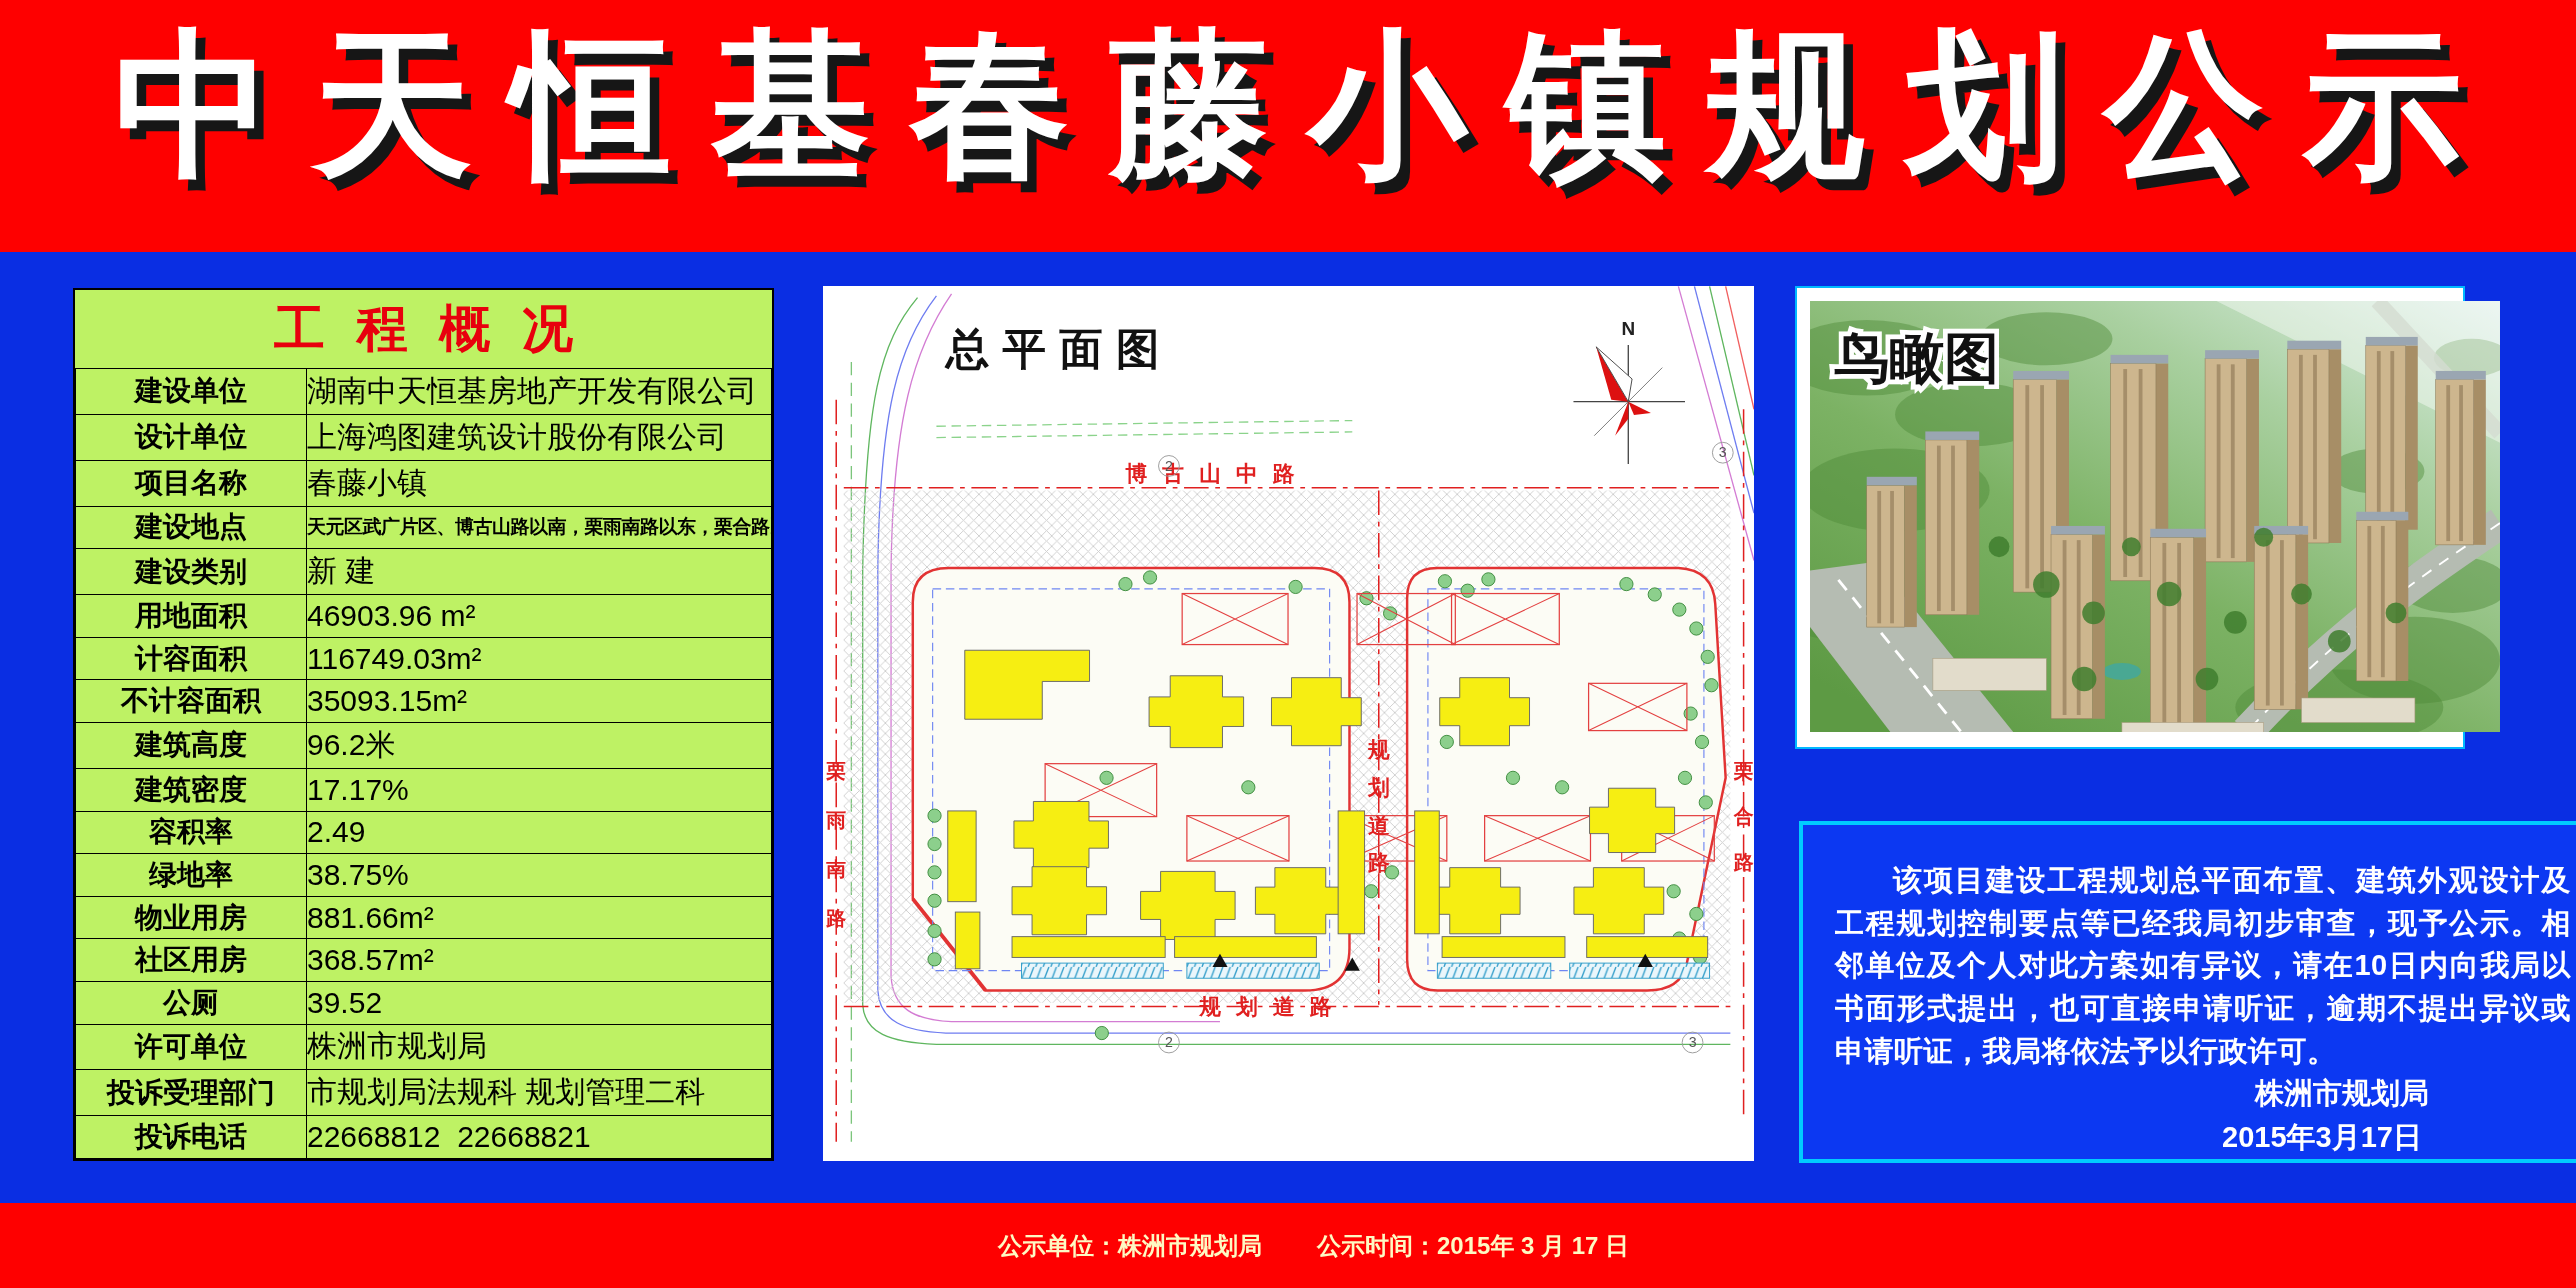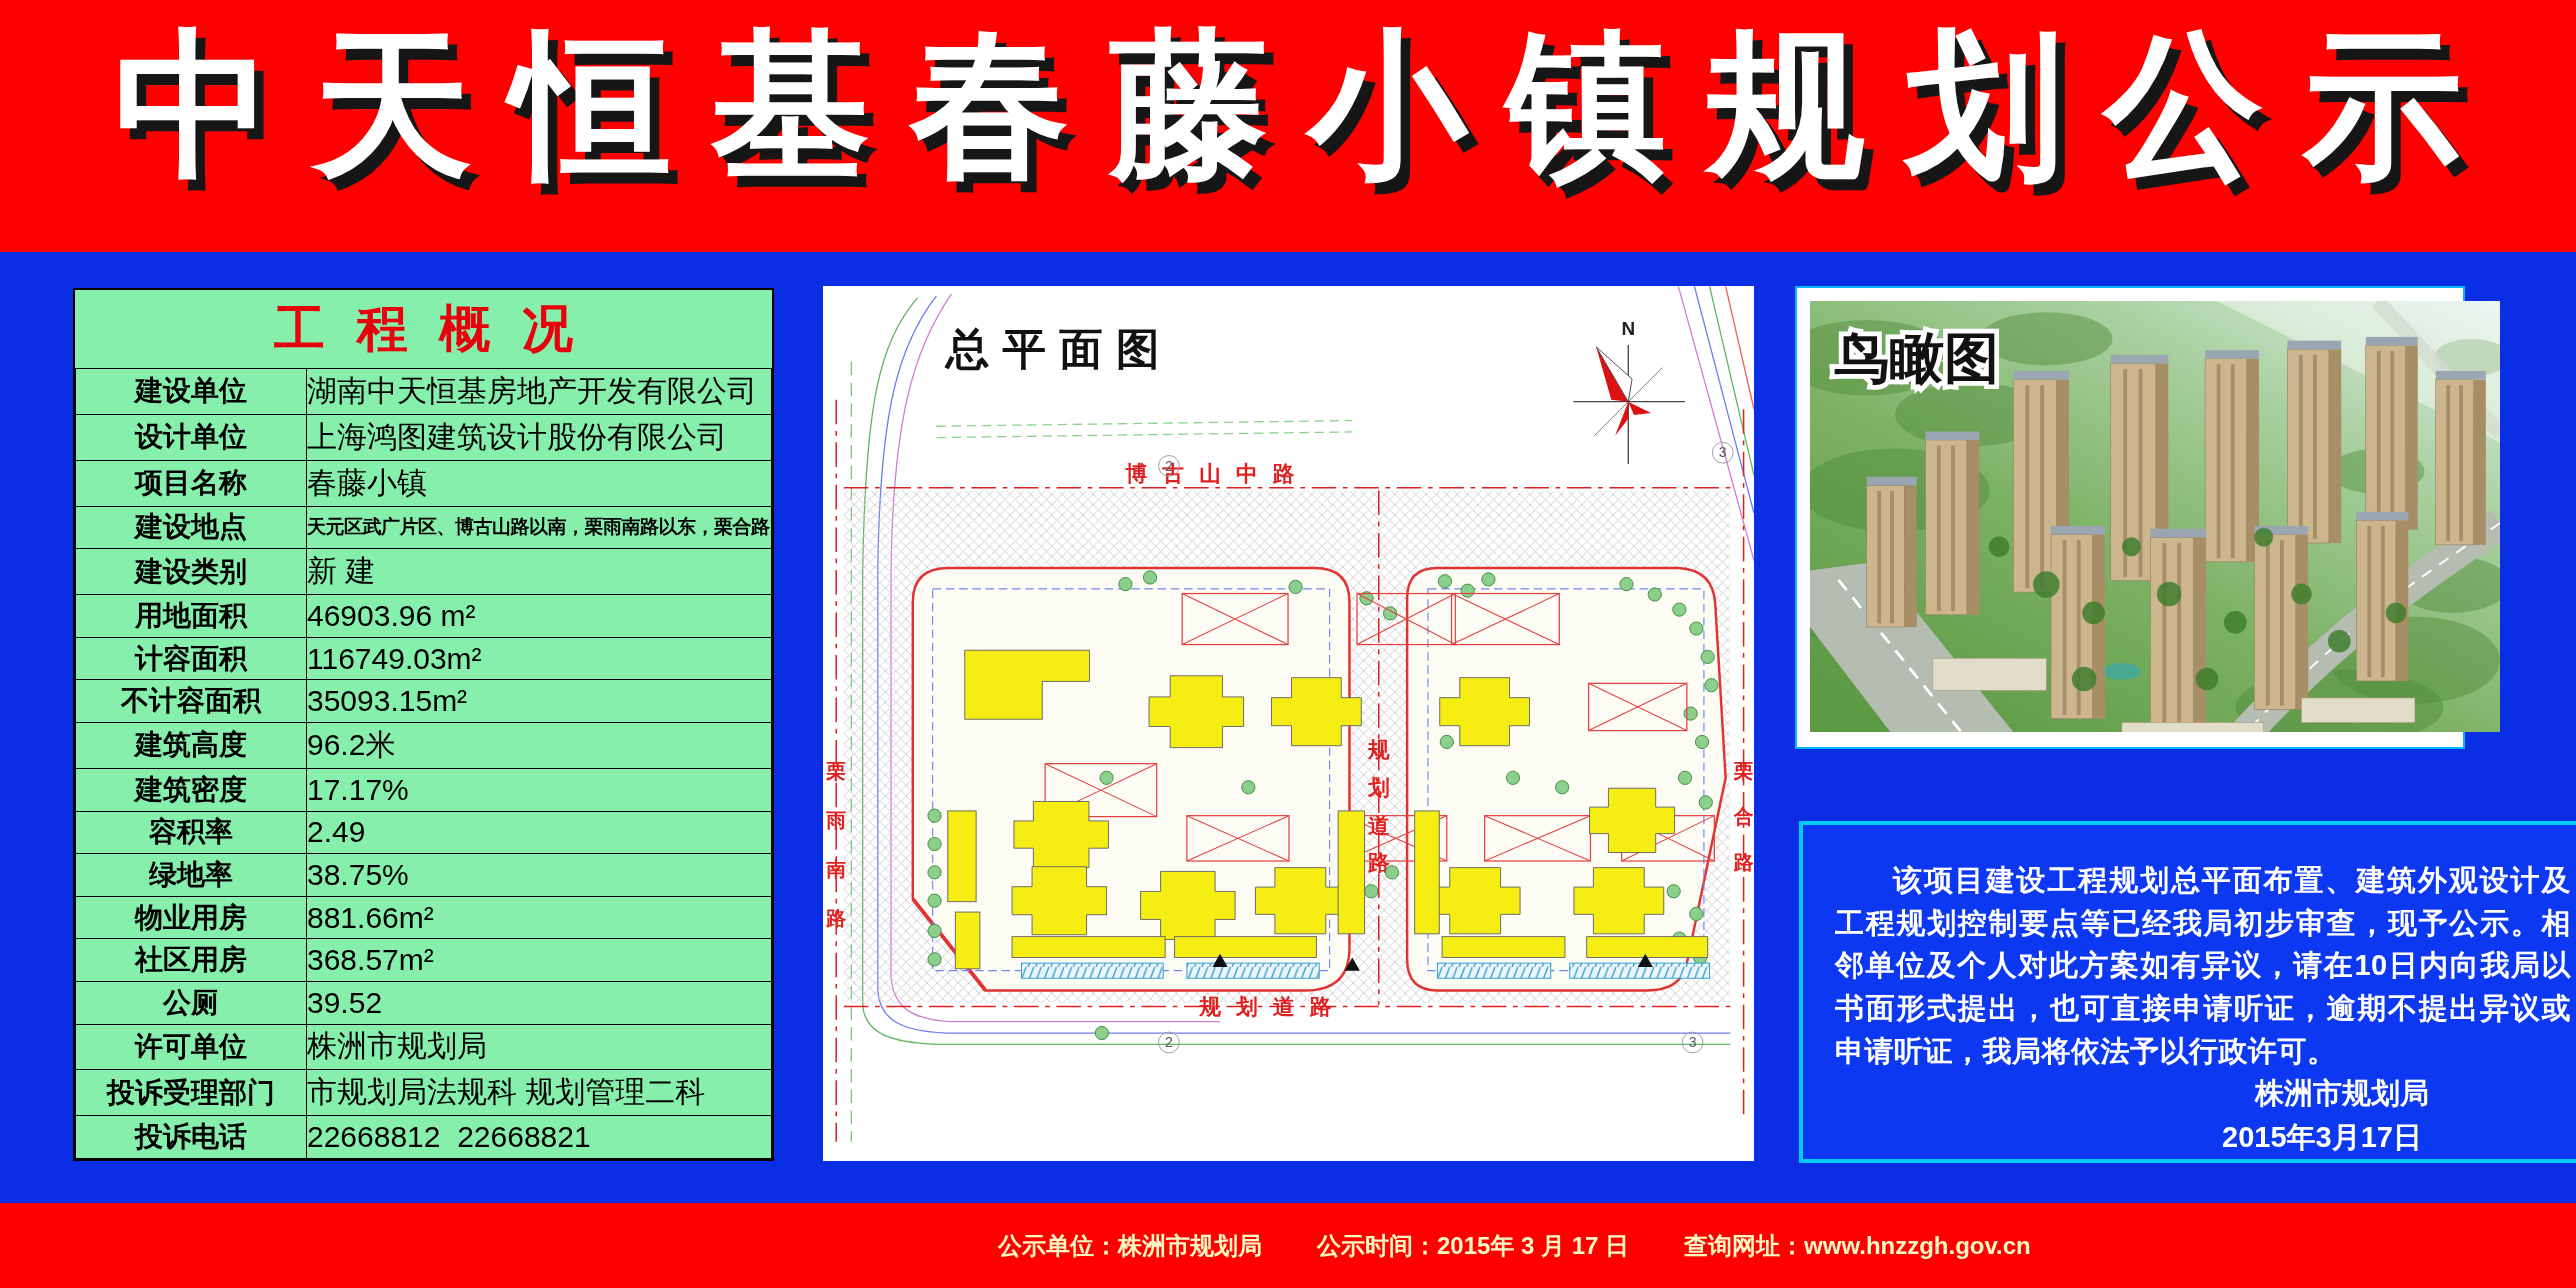--- a/index.html
+++ b/index.html
@@ -6,21 +6,21 @@
   .page{position:relative;width:2576px;height:1288px;background:#0a2ee3;overflow:hidden;
         font-family:"Liberation Sans", sans-serif;}
   
   .header{position:absolute;left:0;top:0;width:100%;height:252px;background:#fe0000;
           display:flex;align-items:flex-start;justify-content:center;}
   .title{margin:0;font-family:"Liberation Serif", serif;font-weight:900;font-size:159px;
          color:#ffffff;letter-spacing:40px;text-indent:40px;white-space:nowrap;
          text-shadow:9.5px 11.3px 0 #161616;}
   
   .table-panel{position:absolute;left:73px;top:288px;width:701px;height:873px;
-               background:#86efac;border:2.8px solid #000;box-sizing:border-box;}
+               background:#bef264;border:2.8px solid #000;box-sizing:border-box;}
   .table-title{height:78px;display:flex;align-items:center;justify-content:center;
                font-family:"Liberation Serif", serif;font-weight:bold;font-size:51px;
                color:#e8000d;letter-spacing:0.62em;text-indent:0.62em;white-space:nowrap;}
   table.ptable{border-collapse:collapse;width:100%;height:calc(100% - 78px);table-layout:fixed;}
   table.ptable td{border:1.9px solid #000;padding:0;margin-top:7px;}
   td.lbl{width:230px;text-align:center;font-weight:bold;font-size:28px;color:#000;}
   td.val{font-size:30px;font-weight:400;color:#000;padding-left:13.2px;white-space:pre;overflow:hidden;}
   td.val.small{font-size:19px;font-weight:700;letter-spacing:-0.5px;}
   
   .plan-panel{position:absolute;left:823px;top:286px;width:931px;height:875px;background:#ffffff;}
@@ -415,17 +415,16 @@
 
   <section class="notice">
     <p>该项目建设工程规划总平面布置、建筑外观设计及工程规划控制要点等已经我局初步审查，现予公示。相邻单位及个人对此方案如有异议，请在10日内向我局以书面形式提出，也可直接申请听证，逾期不提出异议或申请听证，我局将依法予以行政许可。</p>
     <div class="sig">株洲市规划局</div>
     <div class="date">2015年3月17日</div>
   </section>
 
   <footer class="footer">
     <span>公示单位：株洲市规划局</span>
     <span>公示时间：2015年 3 月 17 日</span>
-    <span>查询网址：www.hnzzgh.gov.cn</span>
   </footer>
 
 </div>
 
 
 </body></html>

